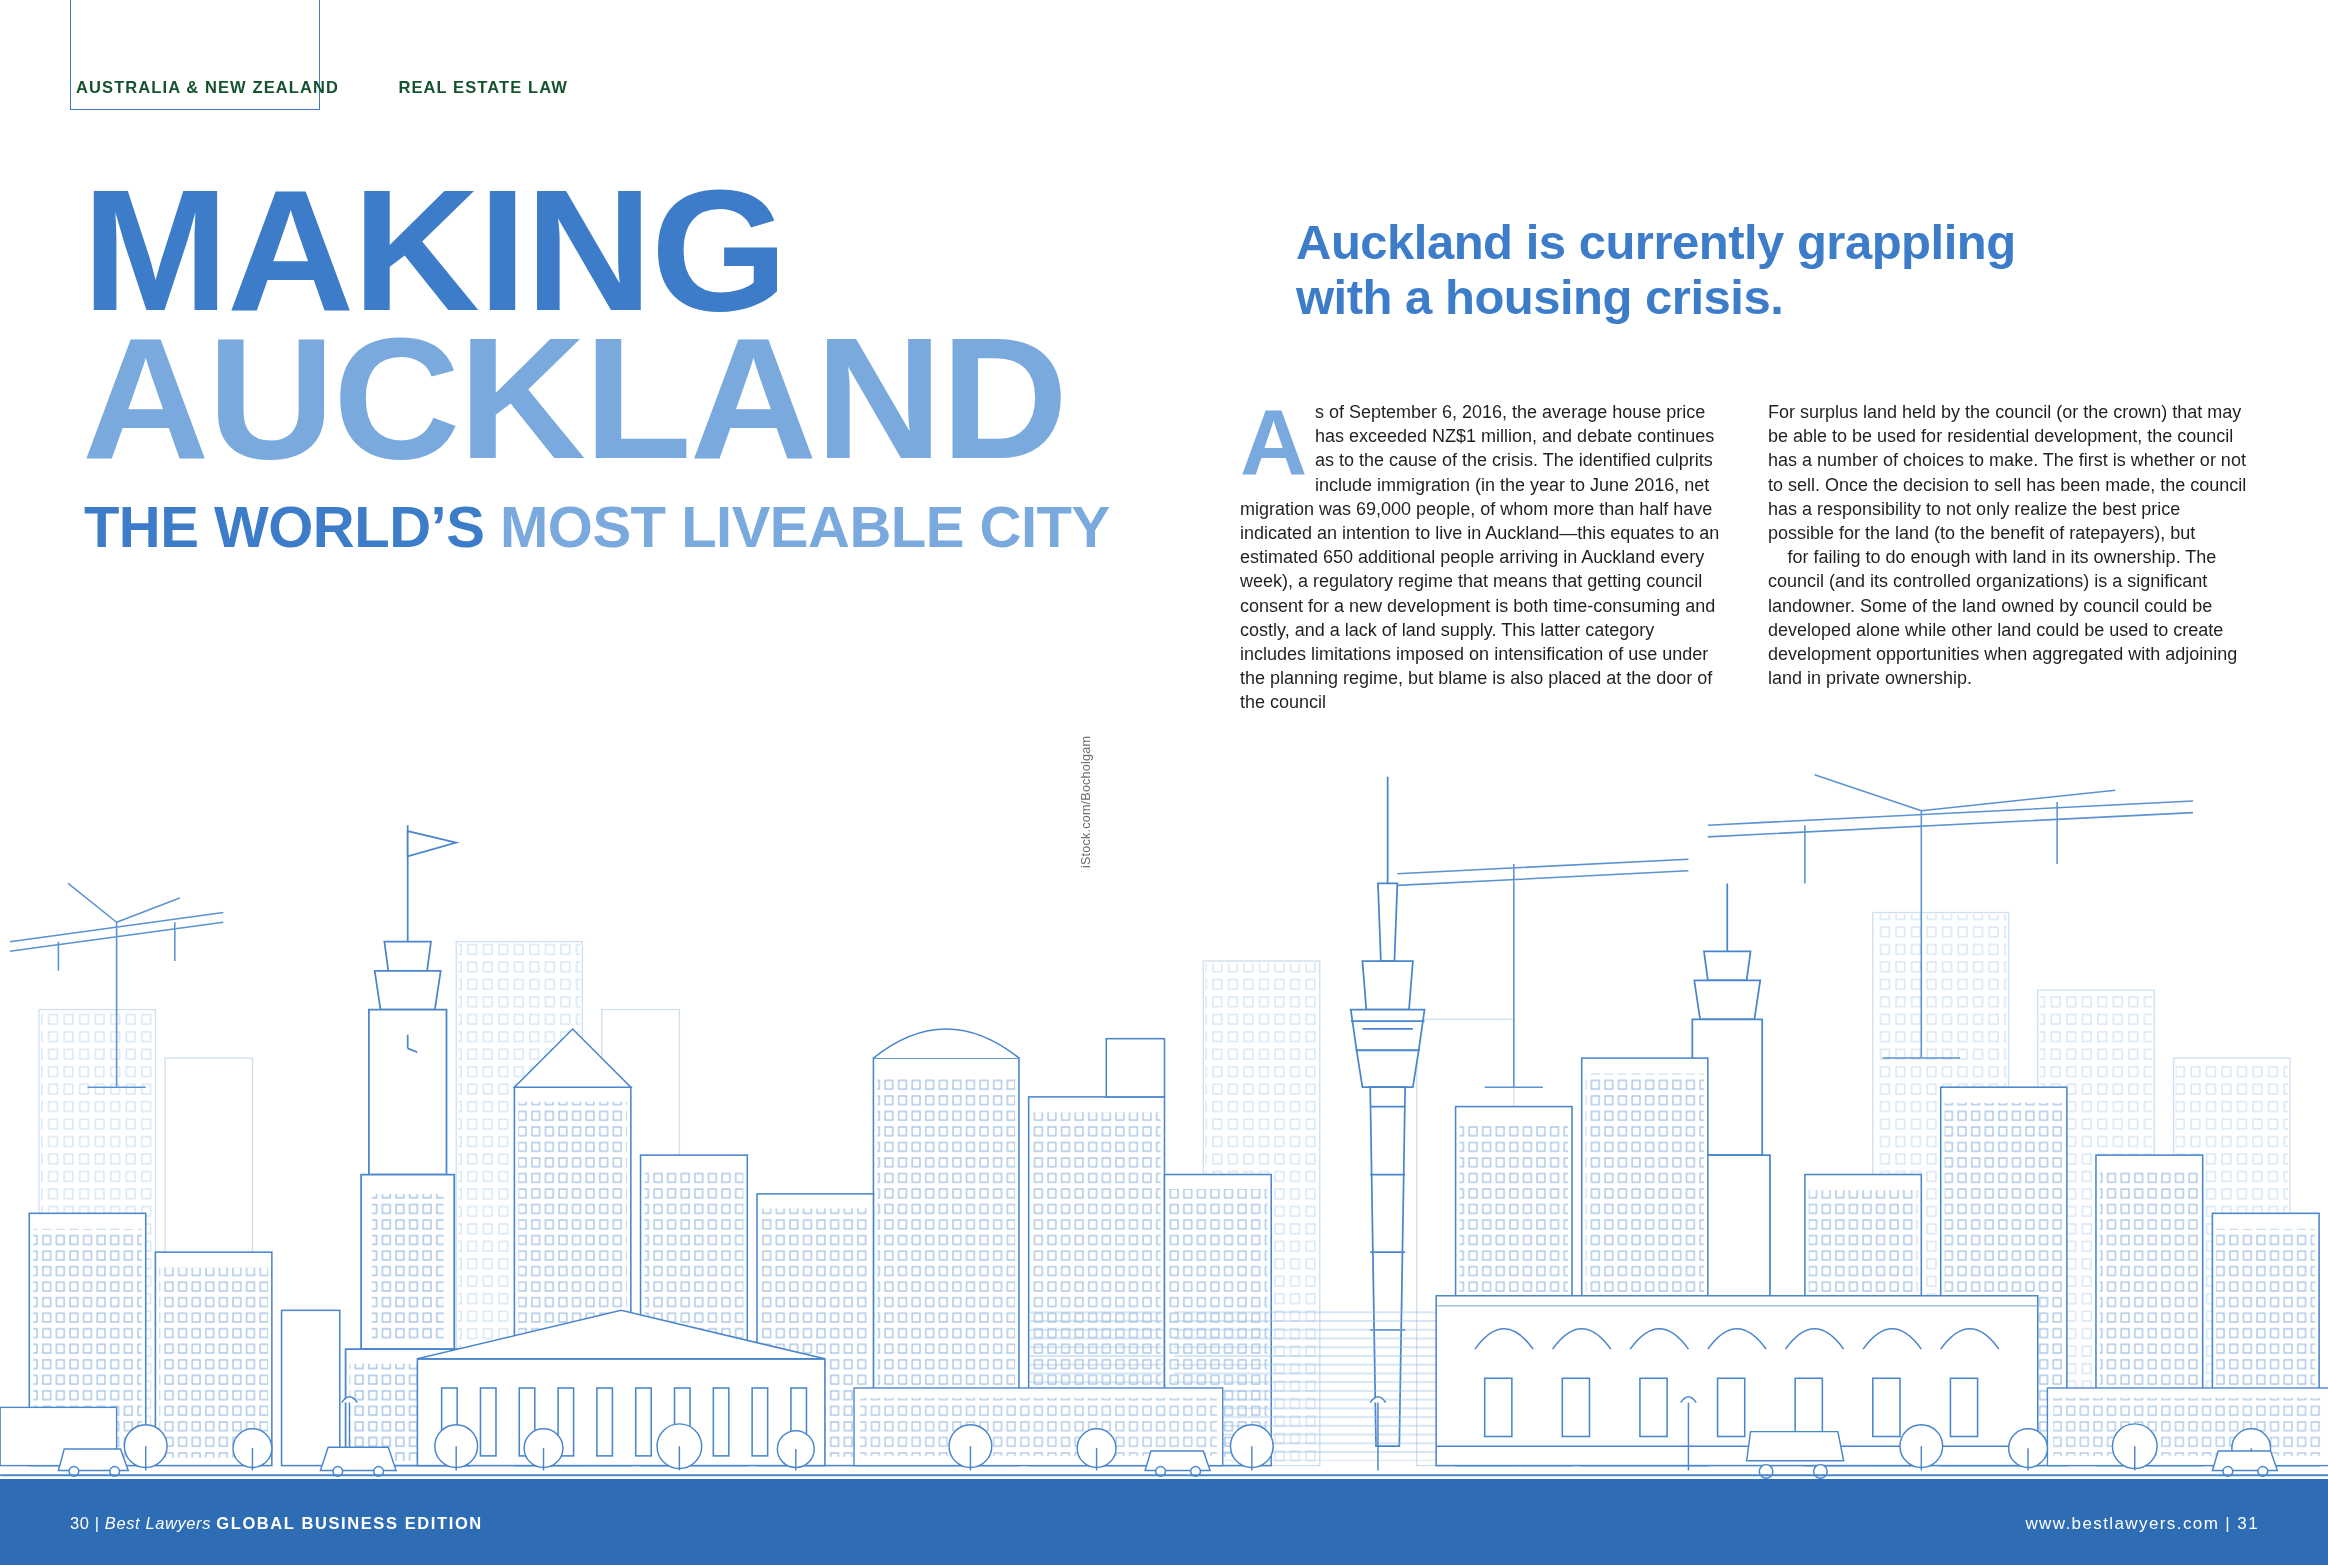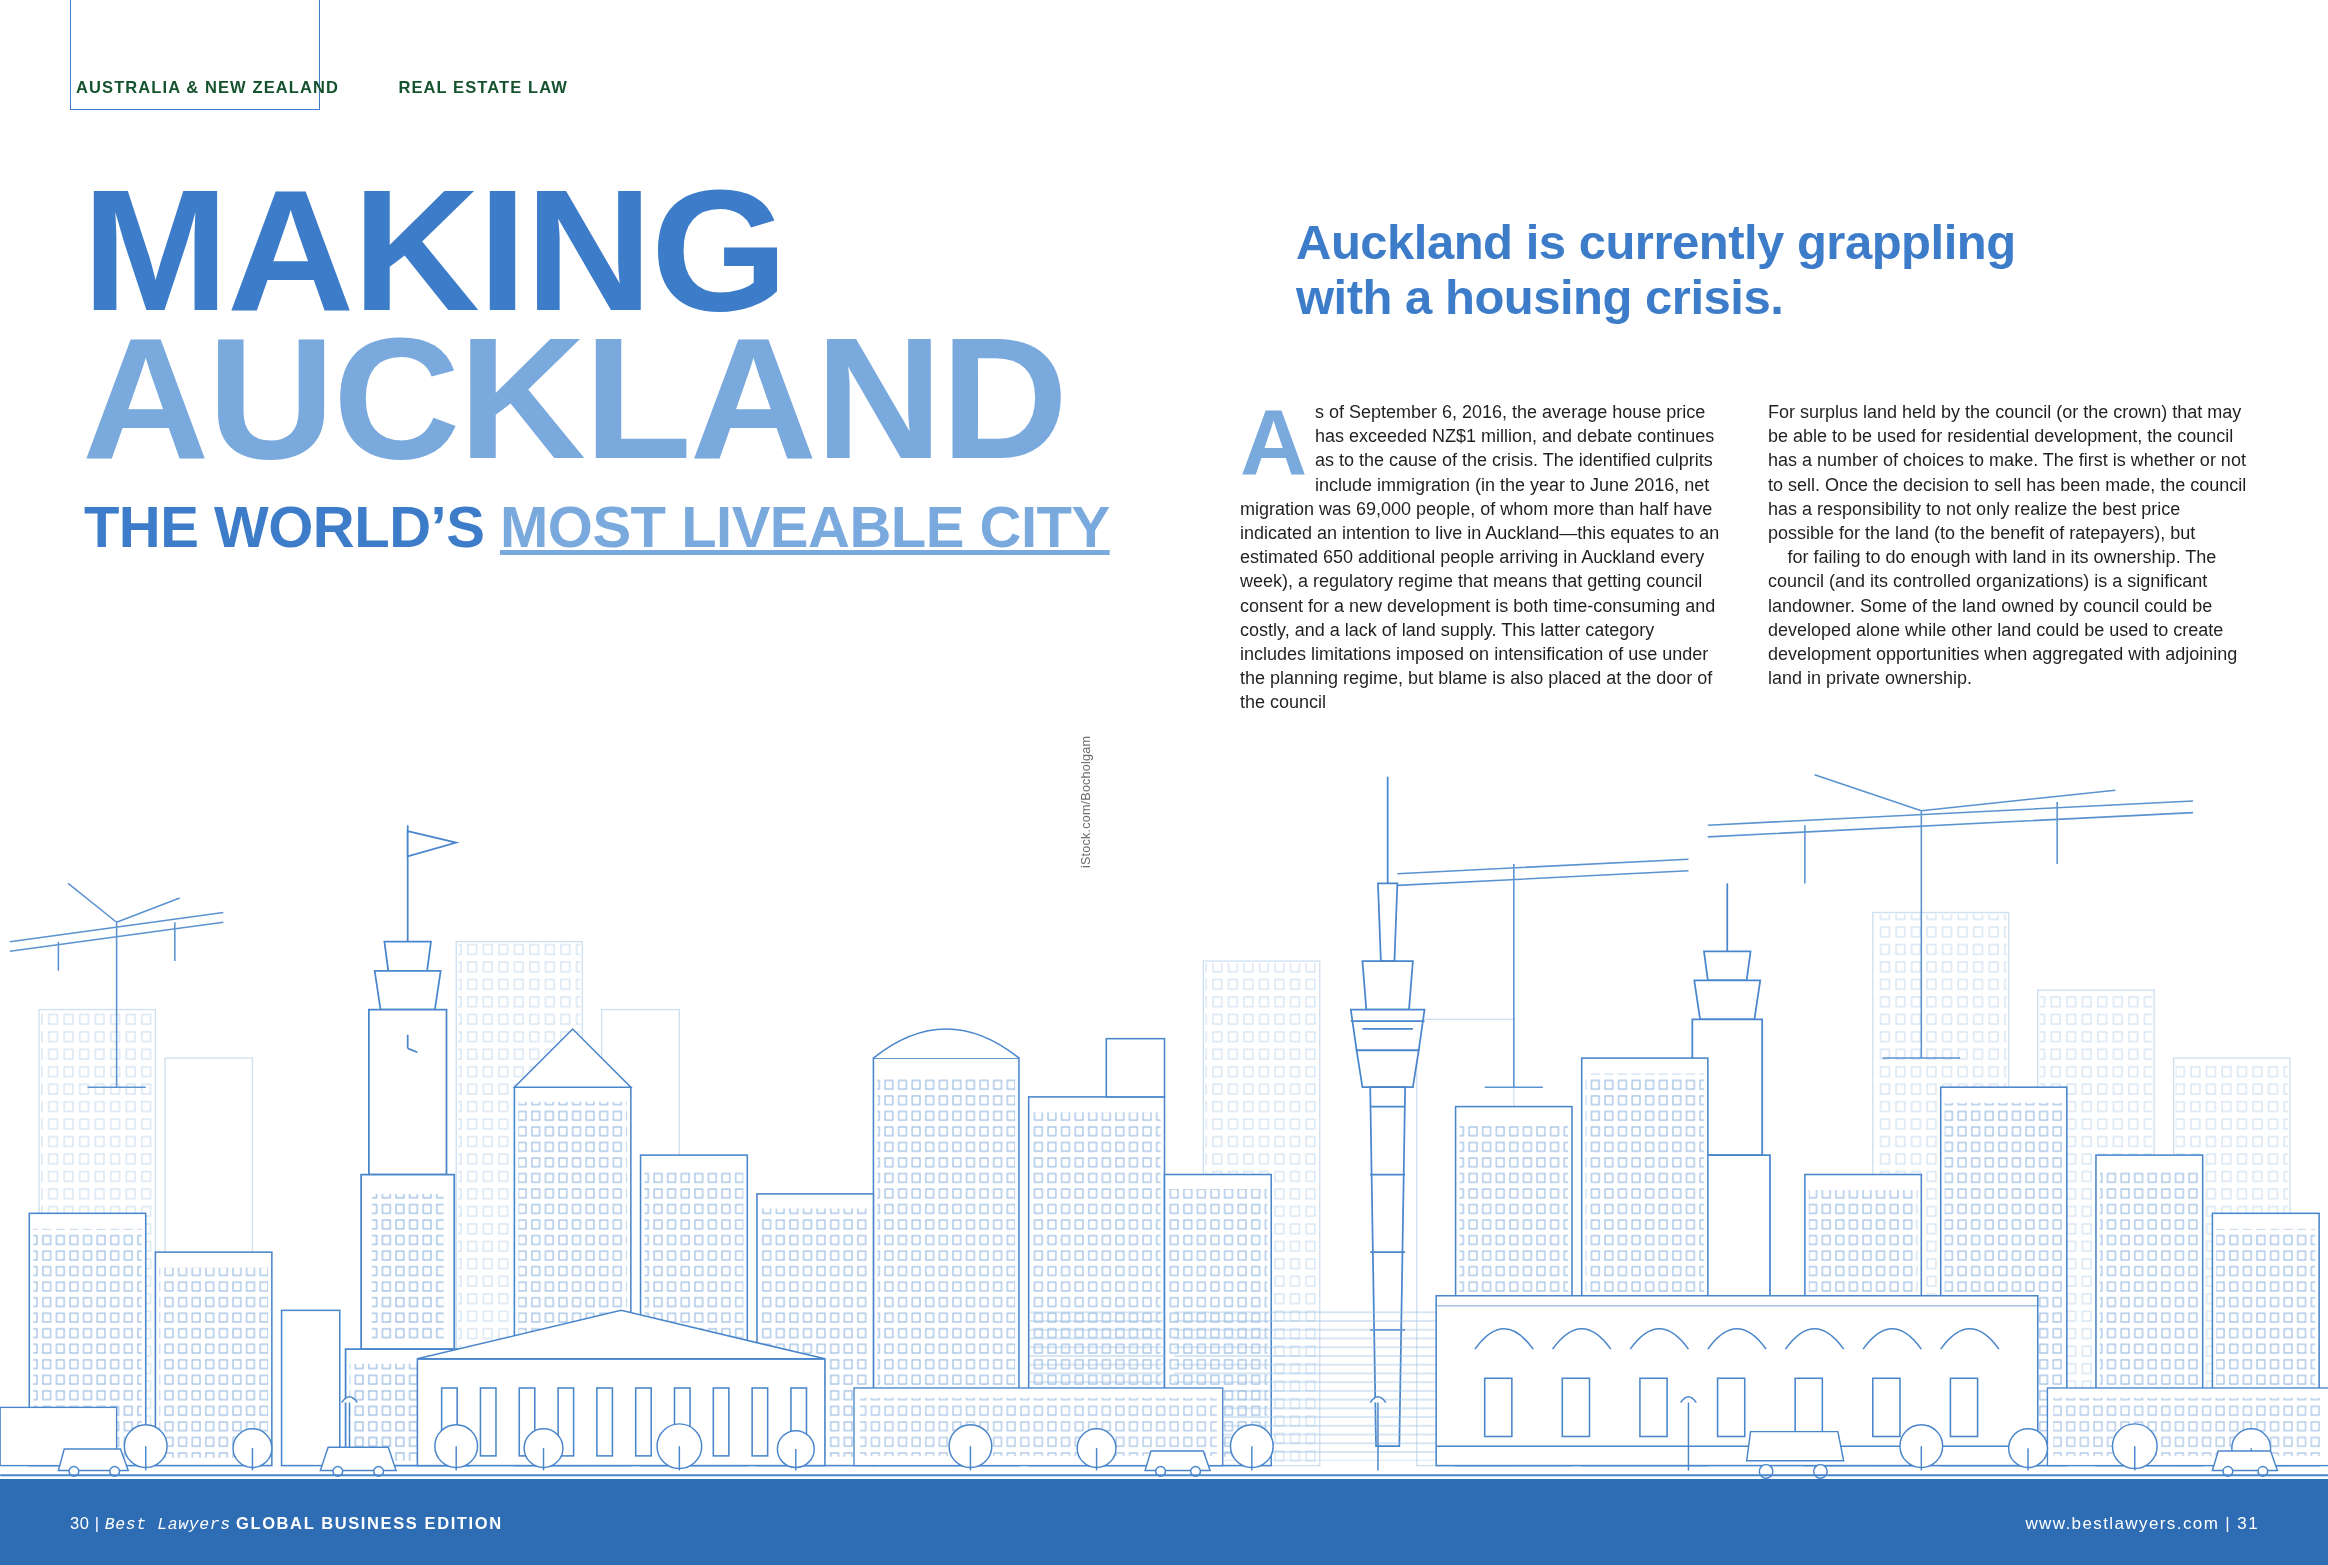--- a/index.html
+++ b/index.html
@@ -71,21 +71,21 @@
     margin-top: 5.8px;
   }
   .hl-sub {
     margin: 23px 0 0 1.9px;
     font-size: 58px;
     font-weight: 700;
     letter-spacing: -0.5px;
     color: #3d7cc9;
     white-space: nowrap;
   }
-  .hl-sub .light { color: #7aa9dd; text-decoration: underline; }
+  .hl-sub .light { color: #7aa9dd; }
   .byline {
     position: absolute;
     left: 82px;
     top: 776px;
     width: 1019px;
     text-align: right;
     font-size: 16.5px;
     letter-spacing: 1px;
     color: #231f20;
     font-weight: 600;
@@ -168,21 +168,21 @@
   }
   .footer-left {
     position: absolute;
     left: 70px;
     top: 29px;
     font-size: 16.5px;
     letter-spacing: 0.6px;
     white-space: nowrap;
   }
   .footer-left .pg { font-weight: 400; }
-  .footer-left .brand { font-family: Liberation Mono, monospace; font-style: italic; }
+  .footer-left .brand { font-family: Liberation Sans, sans-serif; font-style: italic; }
   .footer-left .ed { letter-spacing: 1.6px; font-weight: 600; }
   .footer-right {
     position: absolute;
     right: 70px;
     top: 29px;
     font-size: 17px;
     letter-spacing: 1.4px;
     white-space: nowrap;
     text-align: center;
   }

